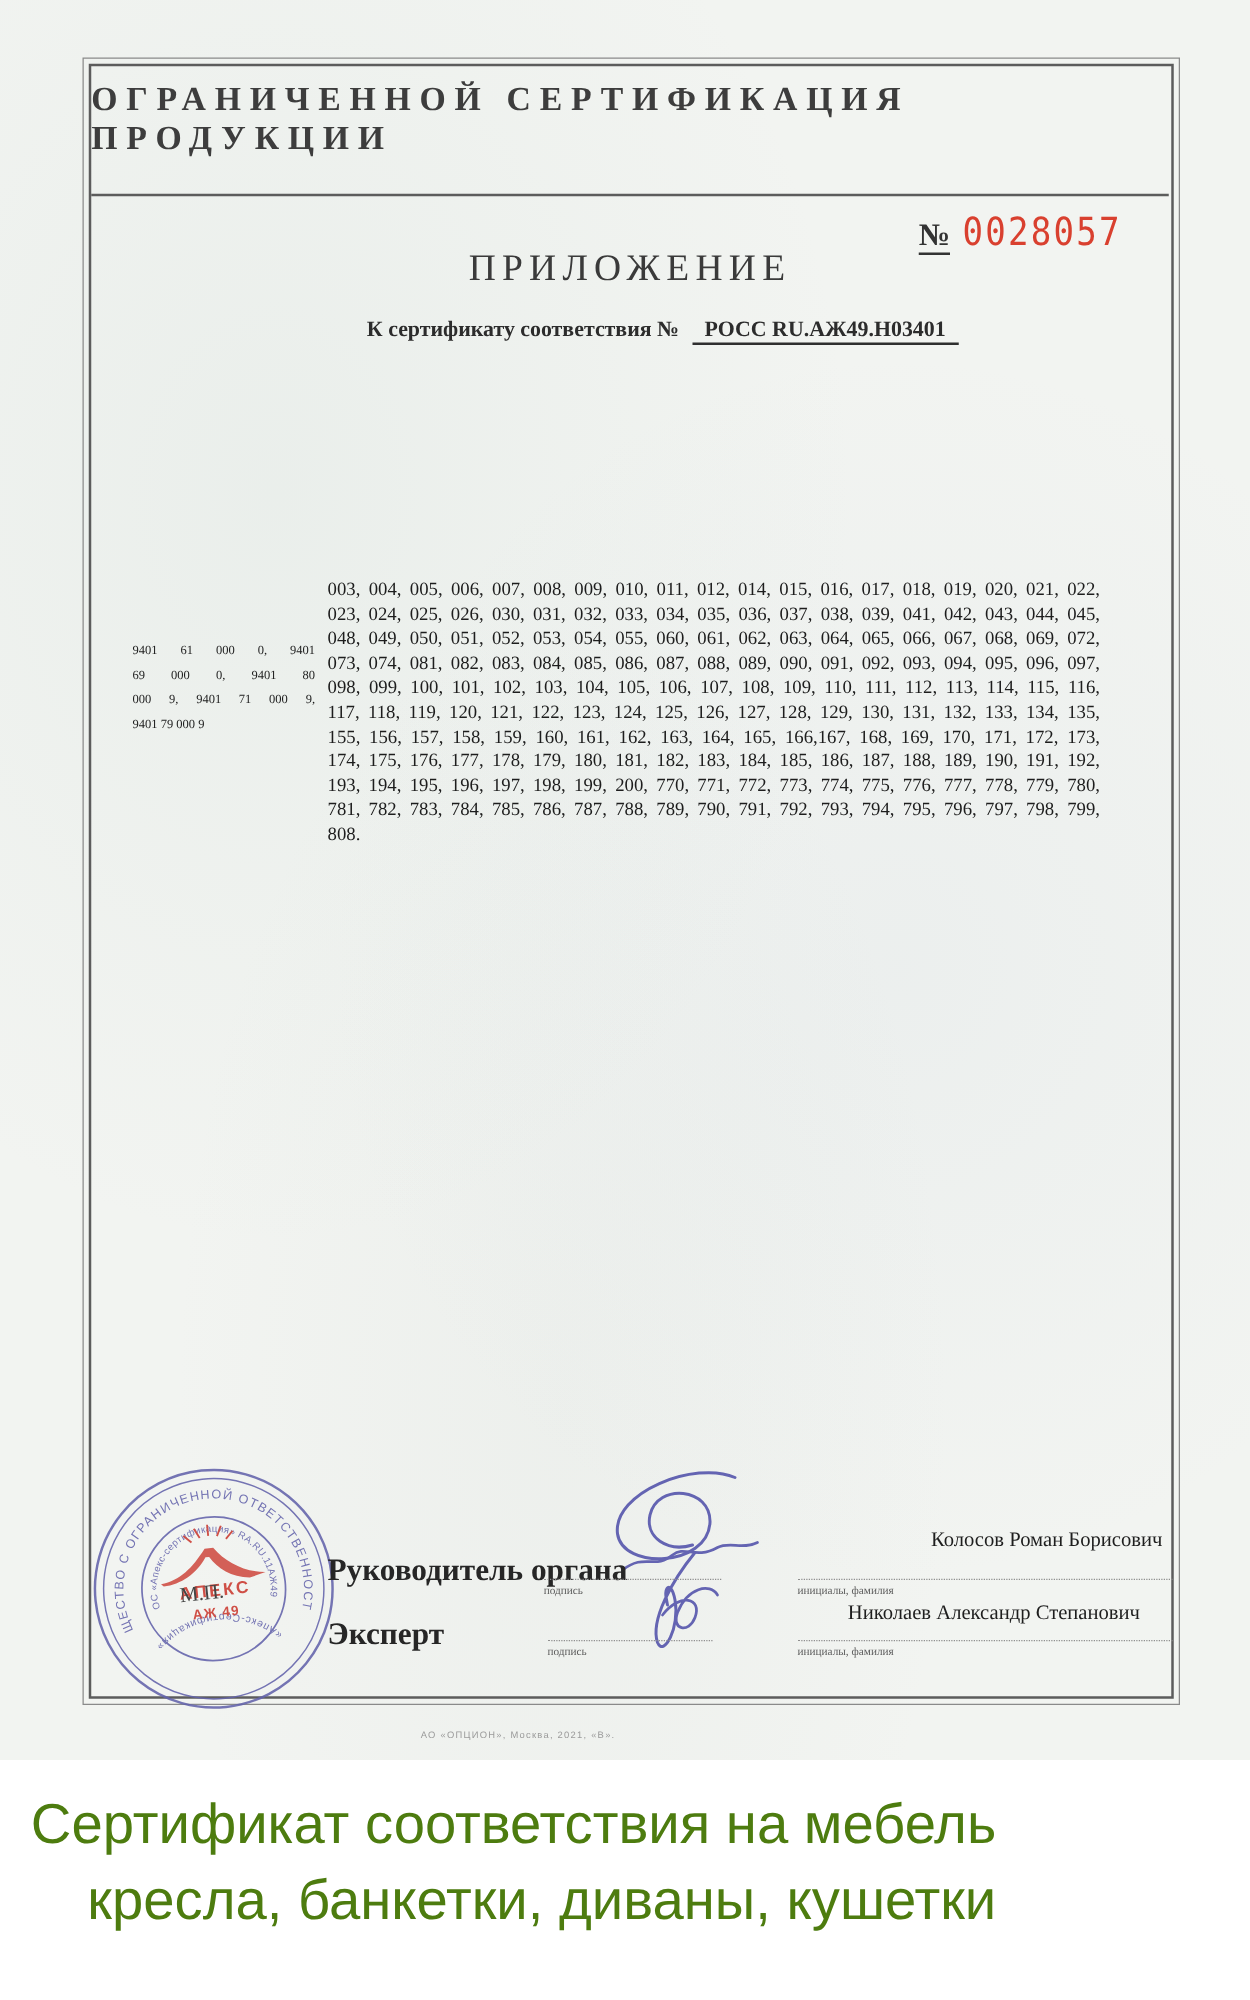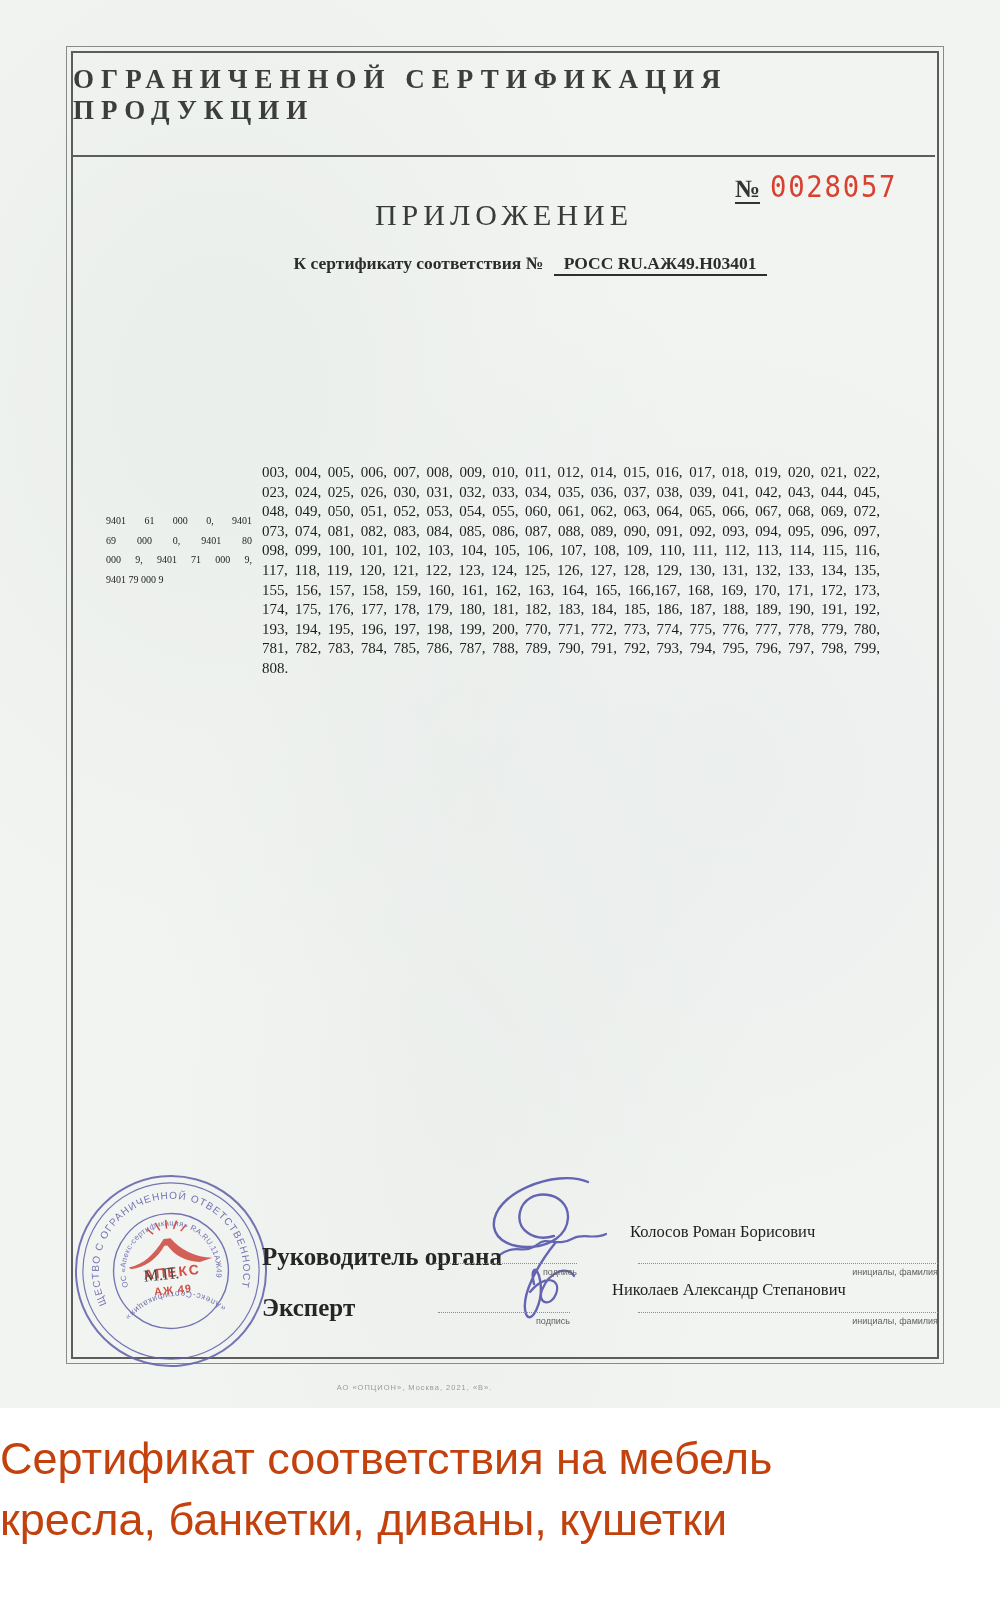--- a/index.html
+++ b/index.html
@@ -40,39 +40,39 @@
 
   
   .sig-label{position:absolute;font-weight:bold;font-size:25px;color:#262626;}
   .lbl-head{left:262px;top:1243px;}
   .lbl-expert{left:262px;top:1294px;}
   .sig-line{position:absolute;border-bottom:1.5px dotted #8f8f8f;height:0;}
   .line-sign-1{left:435px;top:1263px;width:142px;}
   .line-sign-2{left:438px;top:1312px;width:132px;}
   .line-name-1{left:638px;top:1263px;width:300px;}
   .line-name-2{left:638px;top:1312px;width:300px;}
-  .sig-caption{position:absolute;font-family:Liberation Sans, sans-serif;font-size:9px;color:#5f5f5f;text-align:right;}
+  .sig-caption{position:absolute;font-family:Liberation Serif, serif;font-size:9px;color:#5f5f5f;text-align:left;}
   .cap-sign-1{left:435px;top:1267px;width:142px;}
   .cap-sign-2{left:438px;top:1316px;width:132px;}
   .cap-name-1{left:638px;top:1267px;width:300px;}
   .cap-name-2{left:638px;top:1316px;width:300px;}
-  .sig-name{position:absolute;font-size:16.5px;color:#1e1e1e;text-align:left;}
+  .sig-name{position:absolute;font-size:16.5px;color:#1e1e1e;text-align:right;}
   .name-head{left:630px;top:1222px;width:300px;}
   .name-expert{left:612px;top:1280px;width:300px;}
 
   .printer-note{position:absolute;left:0;top:1383px;width:829px;text-align:center;
     font-family:"Liberation Sans",sans-serif;font-size:7.5px;color:#9a9a9a;letter-spacing:1px;}
 
   .stamp-svg{position:absolute;left:72px;top:1172px;width:198px;height:198px;opacity:.88;}
   .stamp-text{font-family:"Liberation Sans",sans-serif;fill:var(--stamp_blue);}
   .ink-svg{position:absolute;left:438px;top:1172px;width:225px;height:155px;opacity:.85;}
   .ink{stroke:var(--ink_blue);fill:none;stroke-linecap:round;}
 
-  .caption{position:absolute;left:0;top:1428px;width:797px;text-align:left;
-    font-family:"Liberation Sans","DejaVu Sans",sans-serif;font-size:45px;line-height:61px;color:#c2410c;}
+  .caption{position:absolute;left:0;top:1428px;width:797px;text-align:right;
+    font-family:"Liberation Sans","DejaVu Sans",sans-serif;font-size:45px;line-height:61px;color:#4d7c0f;}
 </style>
 </head>
 <body>
 
 <div class="page">
 
   <div class="scan">
 
     <div class="frame-outer">
       <div class="frame-inner"></div>

